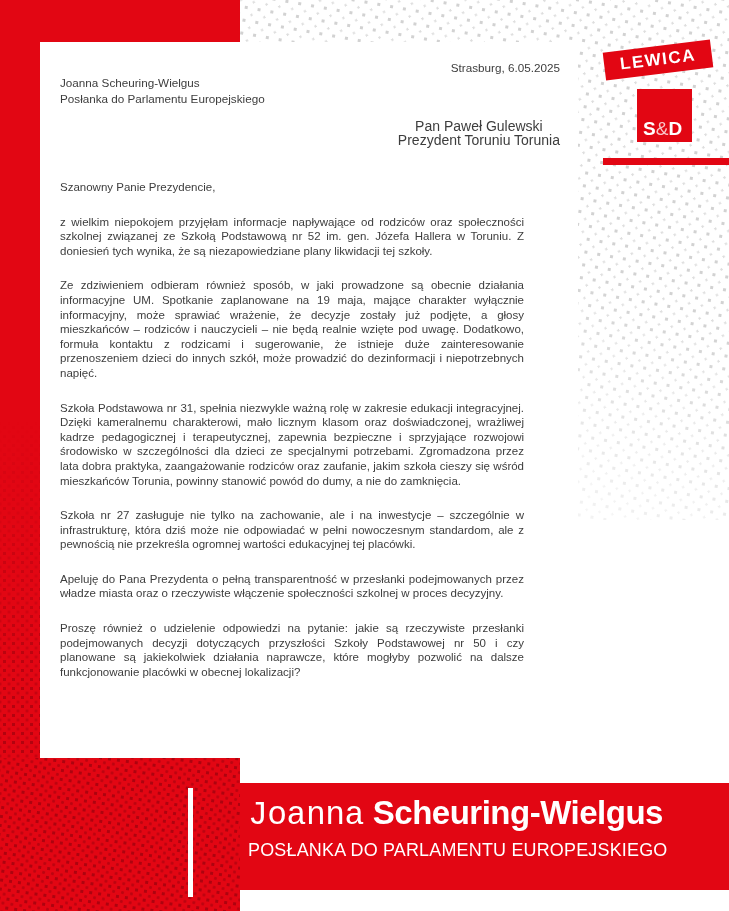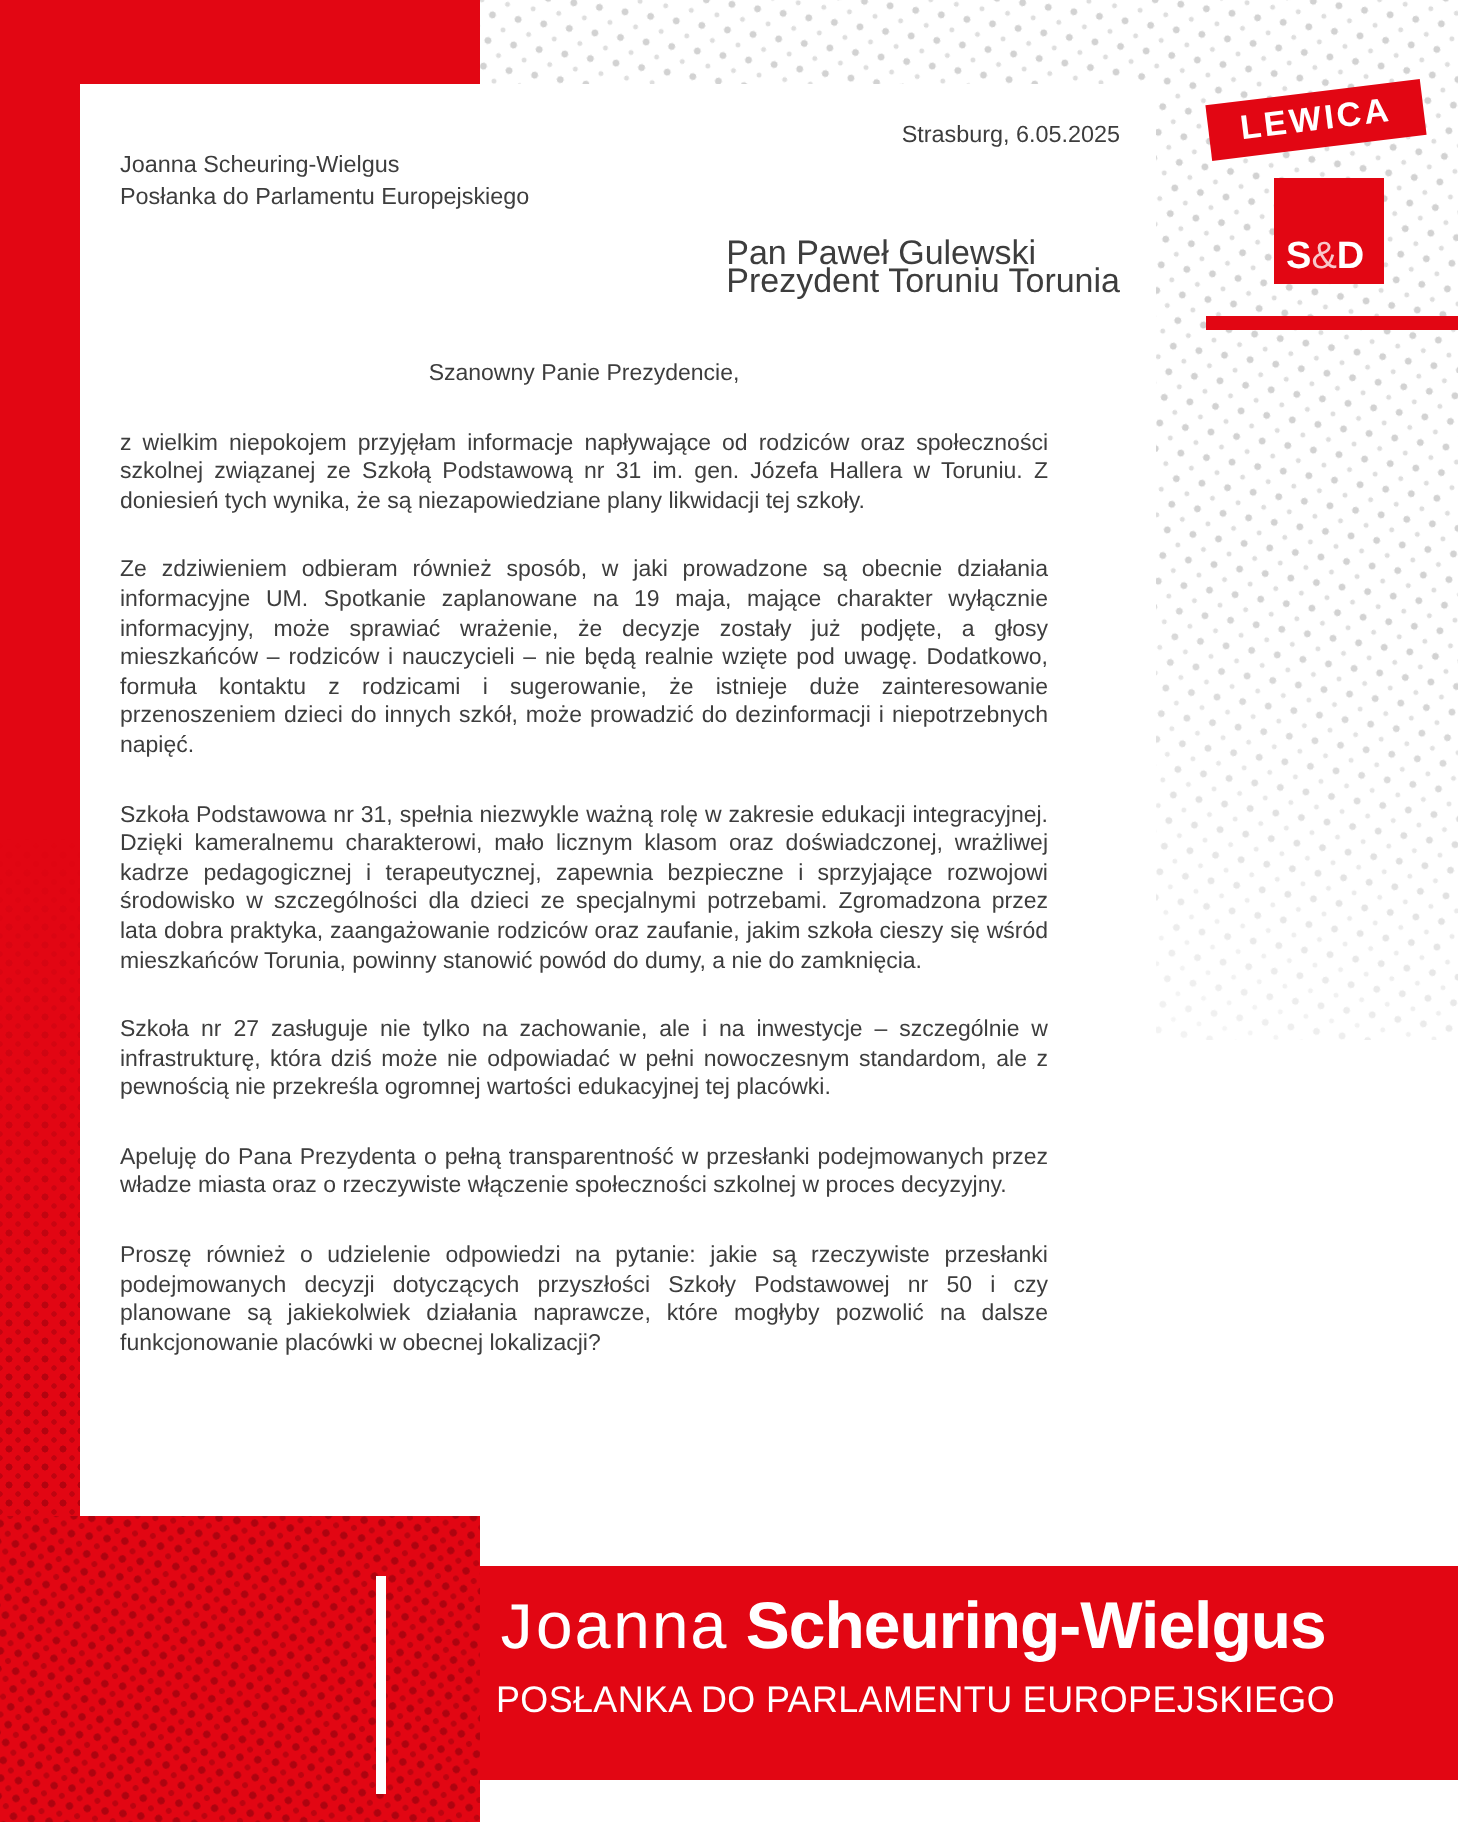--- a/index.html
+++ b/index.html
@@ -84,27 +84,27 @@
     display:flex;align-items:flex-end;justify-content:flex-start;
     box-sizing:border-box;padding:0 0 4px 6px;
     color:#fff;font-weight:700;font-size:19px;line-height:19px;
   }
   .sd .amp{opacity:.78;font-weight:400;}
   .logo-bar{position:absolute;left:603px;top:158px;width:126px;height:7px;background:var(--red);z-index:4;}
 
   
   .date-line{position:absolute;right:169px;top:61px;font-size:11.7px;z-index:6;text-align:right;}
   .sender{position:absolute;left:60px;top:75px;font-size:11.7px;line-height:15.5px;z-index:6;}
-  .recipient{position:absolute;right:169px;top:120px;font-size:17px;line-height:13.6px;text-align:left;z-index:6;}
+  .recipient{position:absolute;right:169px;top:120px;font-size:14px;line-height:13.6px;text-align:center;z-index:6;}
   .body-text{
     position:absolute;left:60px;top:180px;width:464px;z-index:6;
     font-size:11.5px;line-height:14.6px;text-align:justify;
   }
   .body-text p{margin:0 0 20px 0;}
-  .body-text p.salutation{text-align:center;}
+  .body-text p.salutation{text-align:left;}
 </style>
 </head>
 <body>
 
 <div class="page">
 
   <div class="dots-gray-wrap">
     <div class="dots-gray"></div>
   </div>
 
@@ -142,21 +142,21 @@
     <div>Posłanka do Parlamentu Europejskiego</div>
   </div>
 
   <div class="recipient">
     <div>Pan Paweł Gulewski</div>
     <div>Prezydent Toruniu Torunia</div>
   </div>
 
   <div class="body-text">
     <p class="salutation">Szanowny Panie Prezydencie,</p>
-    <p>z wielkim niepokojem przyjęłam informacje napływające od rodziców oraz społeczności szkolnej związanej ze Szkołą Podstawową nr 31 im. gen. Józefa Hallera w Toruniu. Z doniesień tych wynika, że są niezapowiedziane plany likwidacji tej szkoły.</p>
+    <p>z wielkim niepokojem przyjęłam informacje napływające od rodziców oraz społeczności szkolnej związanej ze Szkołą Podstawową nr 52 im. gen. Józefa Hallera w Toruniu. Z doniesień tych wynika, że są niezapowiedziane plany likwidacji tej szkoły.</p>
     <p>Ze zdziwieniem odbieram również sposób, w jaki prowadzone są obecnie działania informacyjne UM. Spotkanie zaplanowane na 19 maja, mające charakter wyłącznie informacyjny, może sprawiać wrażenie, że decyzje zostały już podjęte, a głosy mieszkańców – rodziców i nauczycieli – nie będą realnie wzięte pod uwagę. Dodatkowo, formuła kontaktu z rodzicami i sugerowanie, że istnieje duże zainteresowanie przenoszeniem dzieci do innych szkół, może prowadzić do dezinformacji i niepotrzebnych napięć.</p>
     <p>Szkoła Podstawowa nr 31, spełnia niezwykle ważną rolę w zakresie edukacji integracyjnej. Dzięki kameralnemu charakterowi, mało licznym klasom oraz doświadczonej, wrażliwej kadrze pedagogicznej i terapeutycznej, zapewnia bezpieczne i sprzyjające rozwojowi środowisko w szczególności dla dzieci ze specjalnymi potrzebami. Zgromadzona przez lata dobra praktyka, zaangażowanie rodziców oraz zaufanie, jakim szkoła cieszy się wśród mieszkańców Torunia, powinny stanowić powód do dumy, a nie do zamknięcia.</p>
     <p>Szkoła nr 27 zasługuje nie tylko na zachowanie, ale i na inwestycje – szczególnie w infrastrukturę, która dziś może nie odpowiadać w pełni nowoczesnym standardom, ale z pewnością nie przekreśla ogromnej wartości edukacyjnej tej placówki.</p>
     <p>Apeluję do Pana Prezydenta o pełną transparentność w przesłanki podejmowanych przez władze miasta oraz o rzeczywiste włączenie społeczności szkolnej w proces decyzyjny.</p>
     <p>Proszę również o udzielenie odpowiedzi na pytanie: jakie są rzeczywiste przesłanki podejmowanych decyzji dotyczących przyszłości Szkoły Podstawowej nr 50 i czy planowane są jakiekolwiek działania naprawcze, które mogłyby pozwolić na dalsze funkcjonowanie placówki w obecnej lokalizacji?</p>
   </div>
 
 </div>
 
 </body></html>

